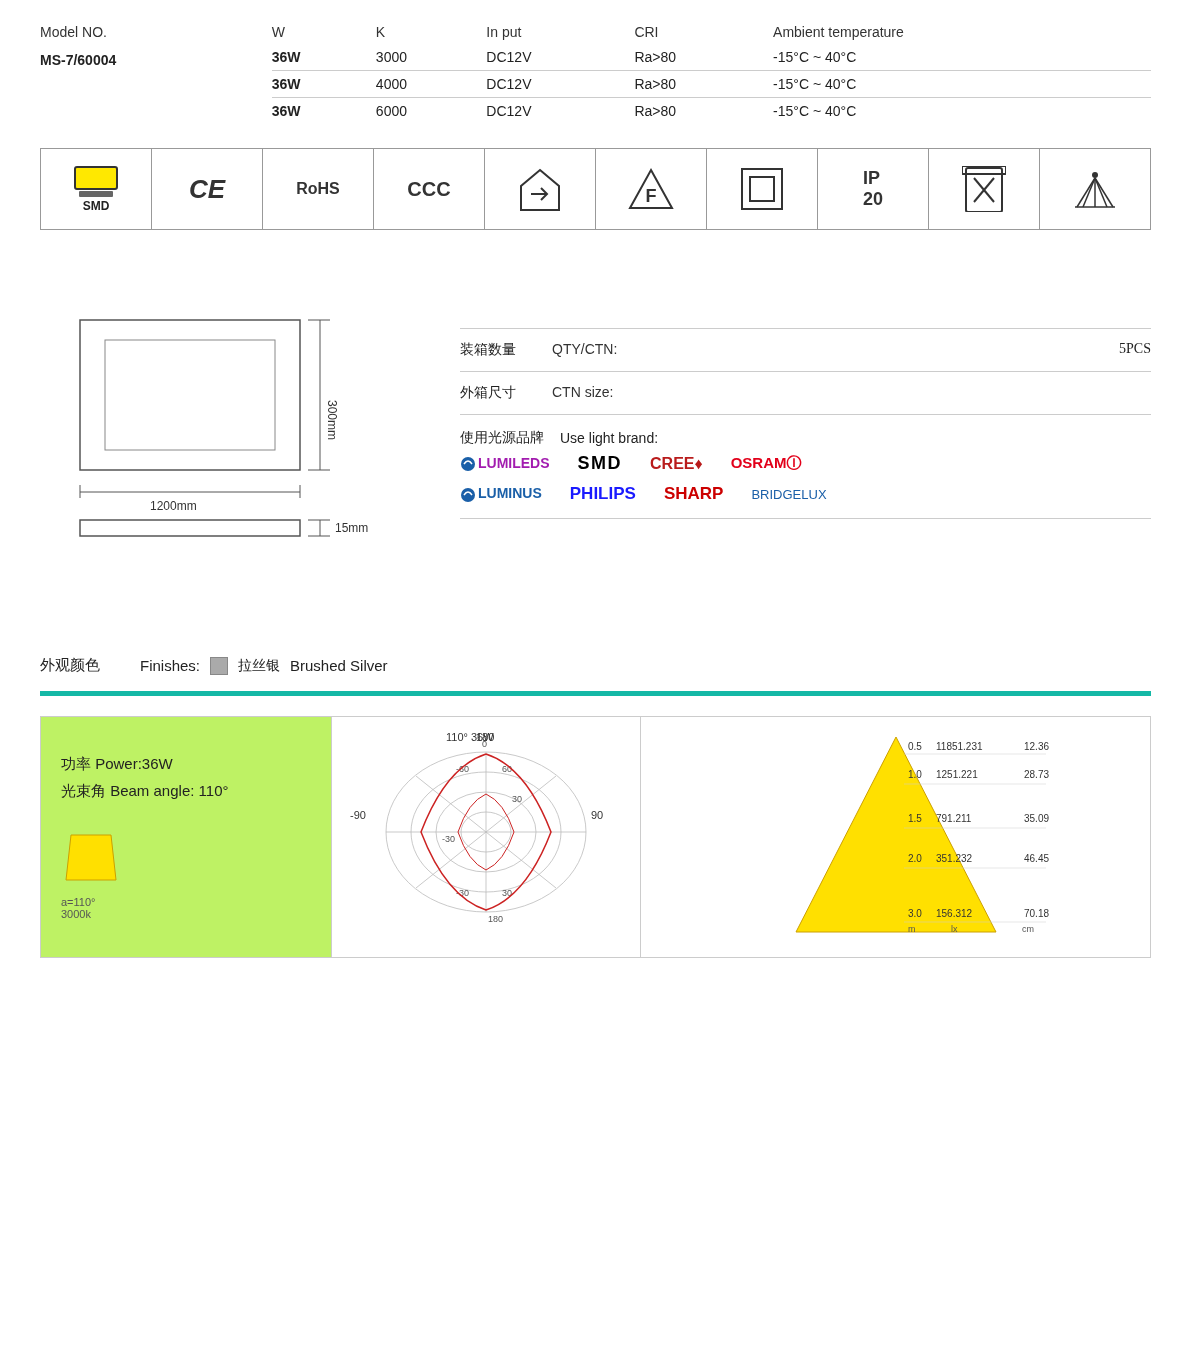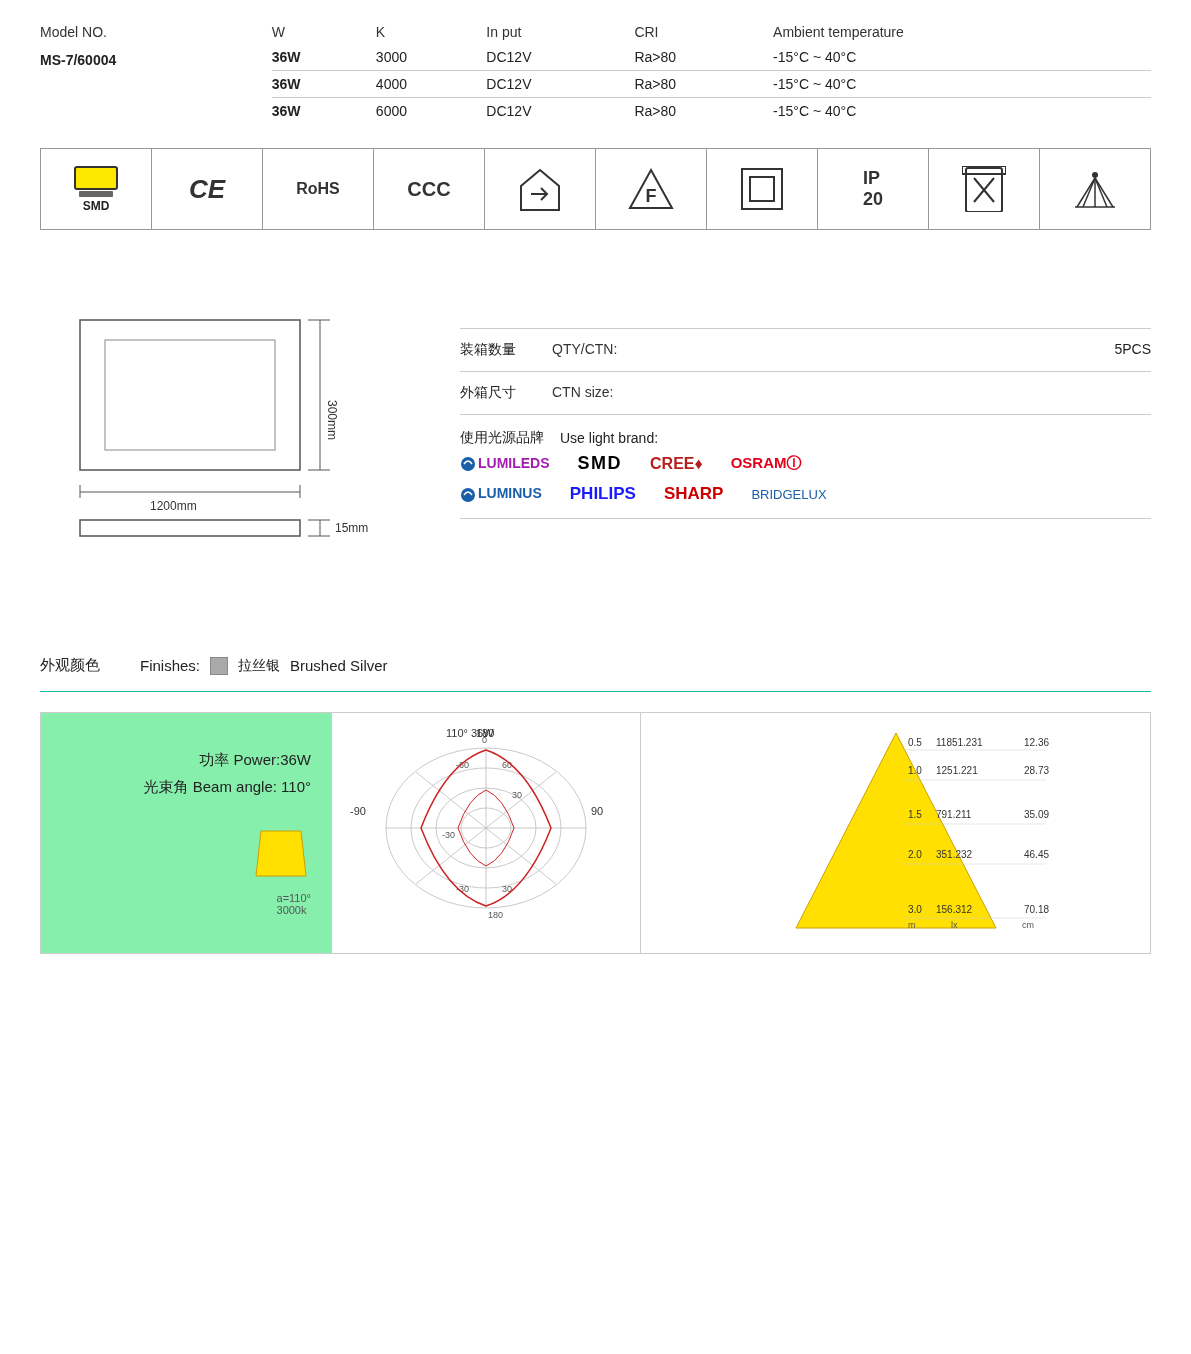--- a/index.html
+++ b/index.html
@@ -85,21 +85,21 @@
       display: flex;
       align-items: flex-start;
       padding: 12px 0;
       border-bottom: 1px solid #ccc;
       font-size: 14px;
       gap: 12px;
     }
     .spec-row:first-child { border-top: 1px solid #ccc; margin-top: 48px; }
     .spec-label-cn { min-width: 80px; }
     .spec-label-en { min-width: 120px; color: #333; }
-    .spec-value { flex: 1; text-align: right; }
+    .spec-value { flex: 1; text-align: right; font-family: Liberation Serif, serif; }
 
     .brand-logos {
       padding: 14px 0 4px 0;
       border-bottom: 1px solid #ccc;
     }
     .brand-row {
       display: flex;
       gap: 28px;
       align-items: center;
       margin-bottom: 10px;
@@ -114,49 +114,48 @@
     .brand-sharp { color: #c00; font-size: 17px; font-weight: bold; }
     .brand-bridgelux { color: #1a5fa8; font-size: 13px; font-weight: normal; }
 
     
     .finishes-section {
       display: flex;
       align-items: center;
       padding: 16px 0;
       font-size: 15px;
       gap: 10px;
-      border-bottom: 1px solid #14b8a6;
+      border-bottom: 5px solid #14b8a6;
       margin-bottom: 20px;
     }
     .color-swatch {
       width: 18px;
       height: 18px;
       background: #aaa;
       display: inline-block;
       border: 1px solid #888;
     }
 
     
     .bottom-section {
       display: flex;
       gap: 0;
       border: 1px solid #ccc;
       width: 100%;
       min-height: 220px;
     }
     .power-info {
       flex: 0 0 290px;
-      background: #86efac;
+      background: #bef264;
       padding: 24px 20px;
       display: flex;
       flex-direction: column;
       justify-content: center;
       gap: 8px;
       font-size: 15px;
-      align-items: flex-end;
     }
     .polar-chart-area {
       flex: 0 0 310px;
       padding: 10px;
       display: flex;
       align-items: center;
       justify-content: center;
       border-left: 1px solid #ccc;
       border-right: 1px solid #ccc;
       position: relative;

